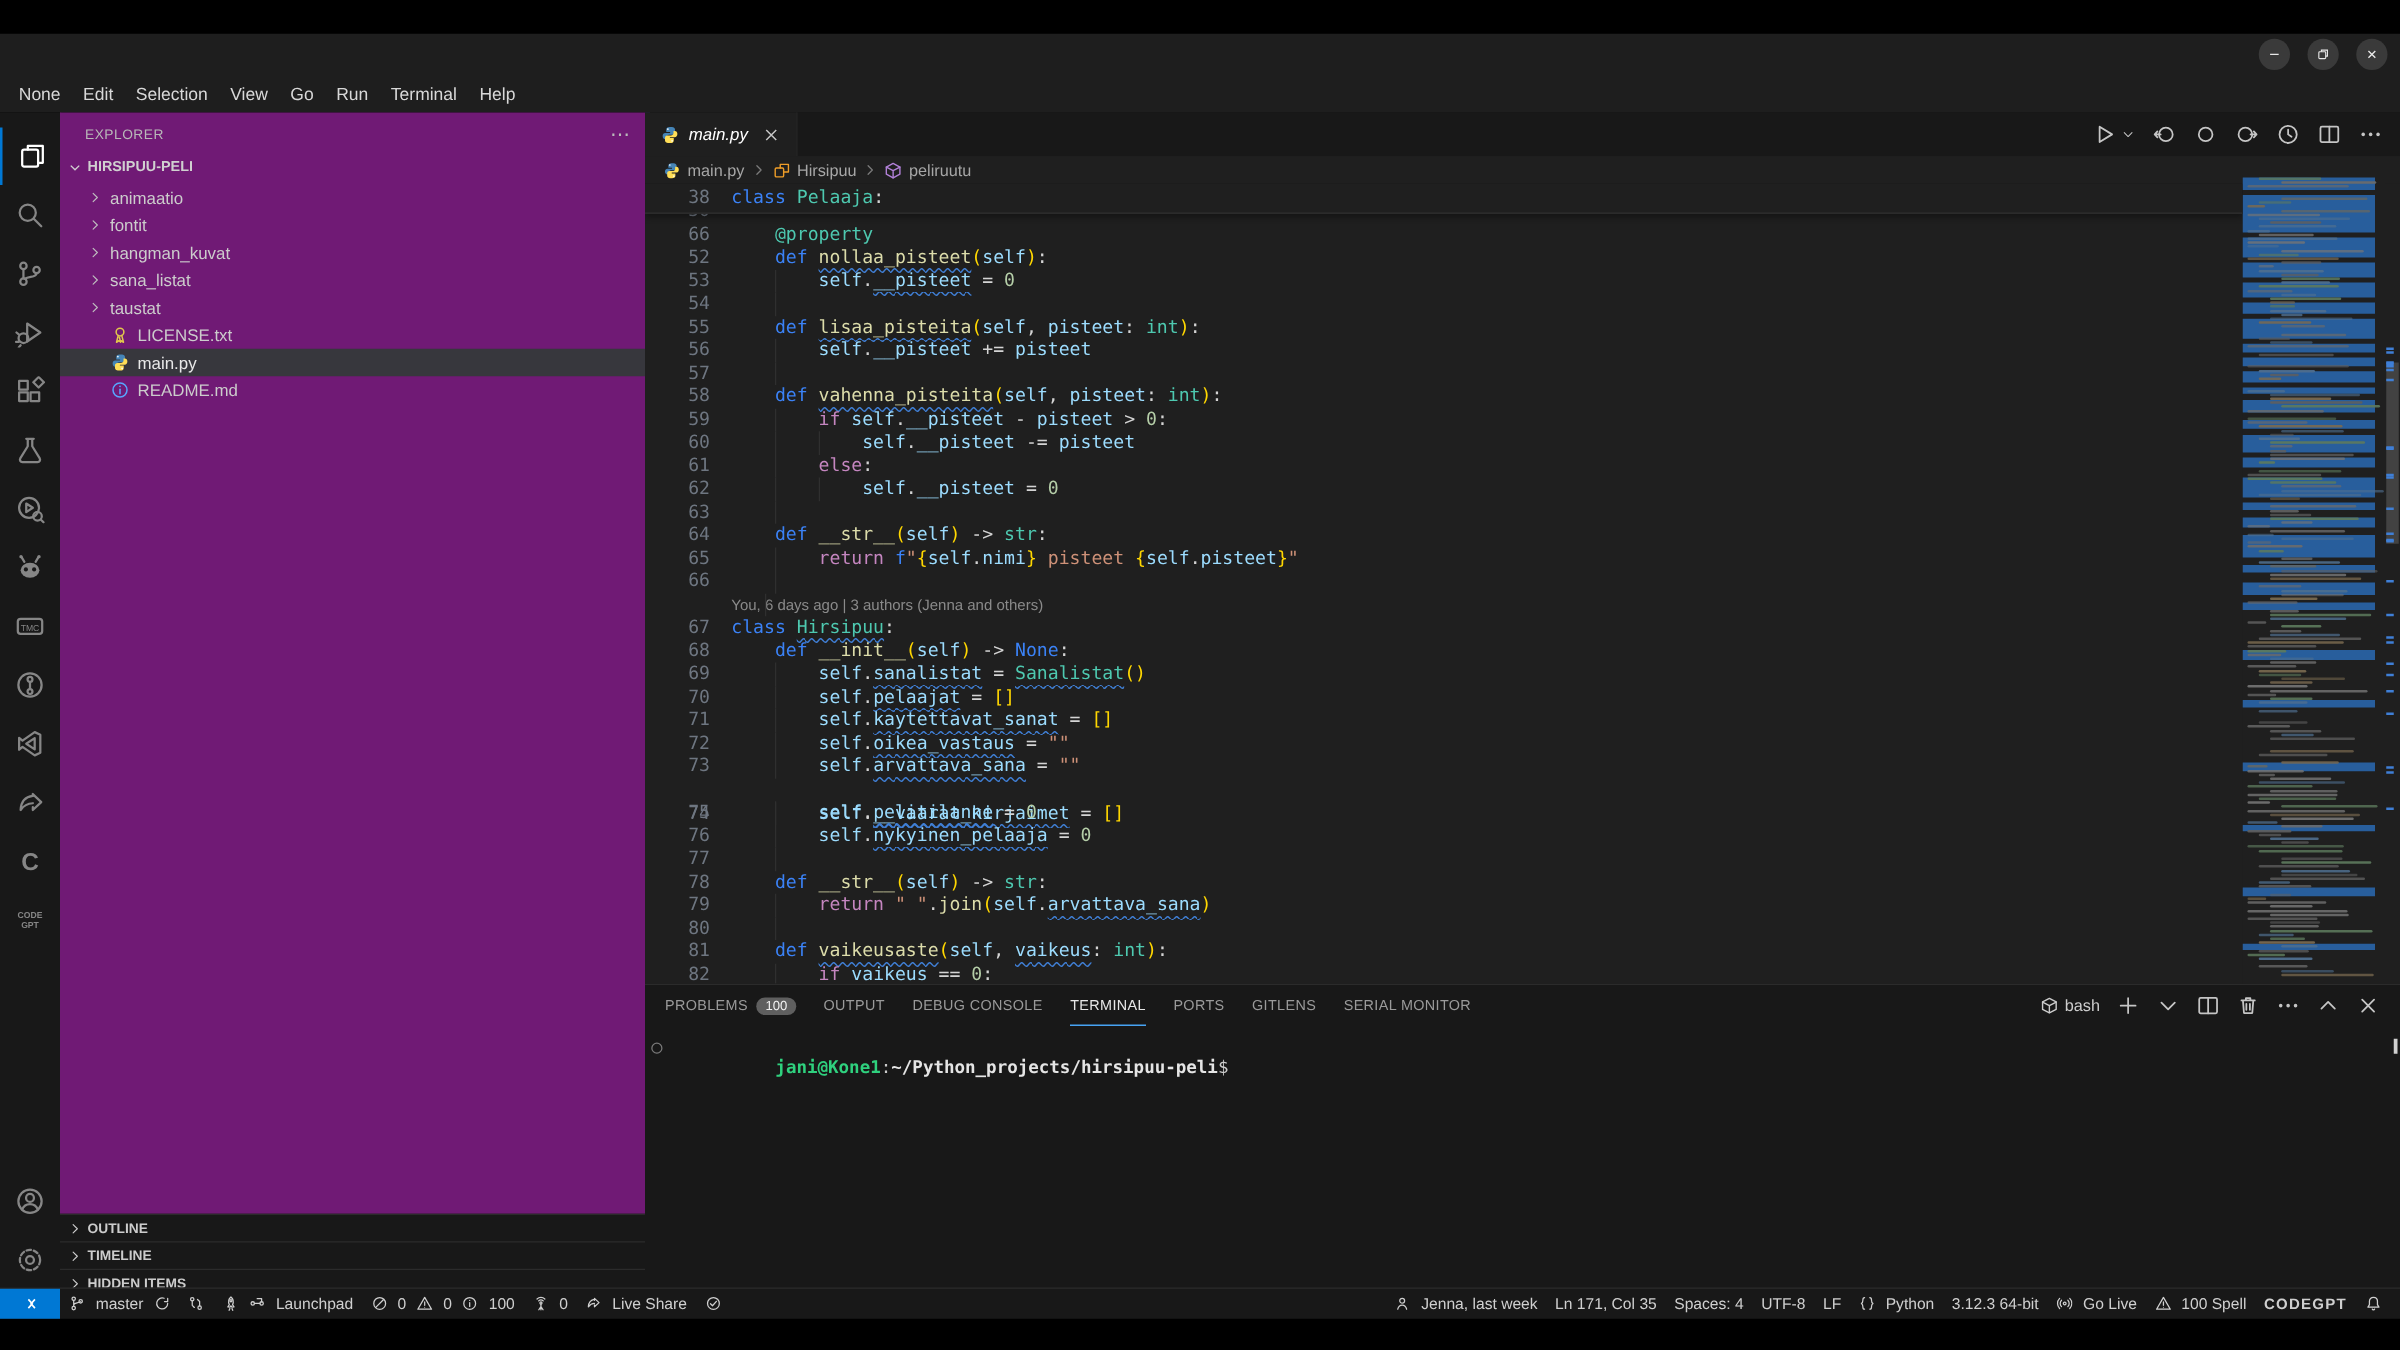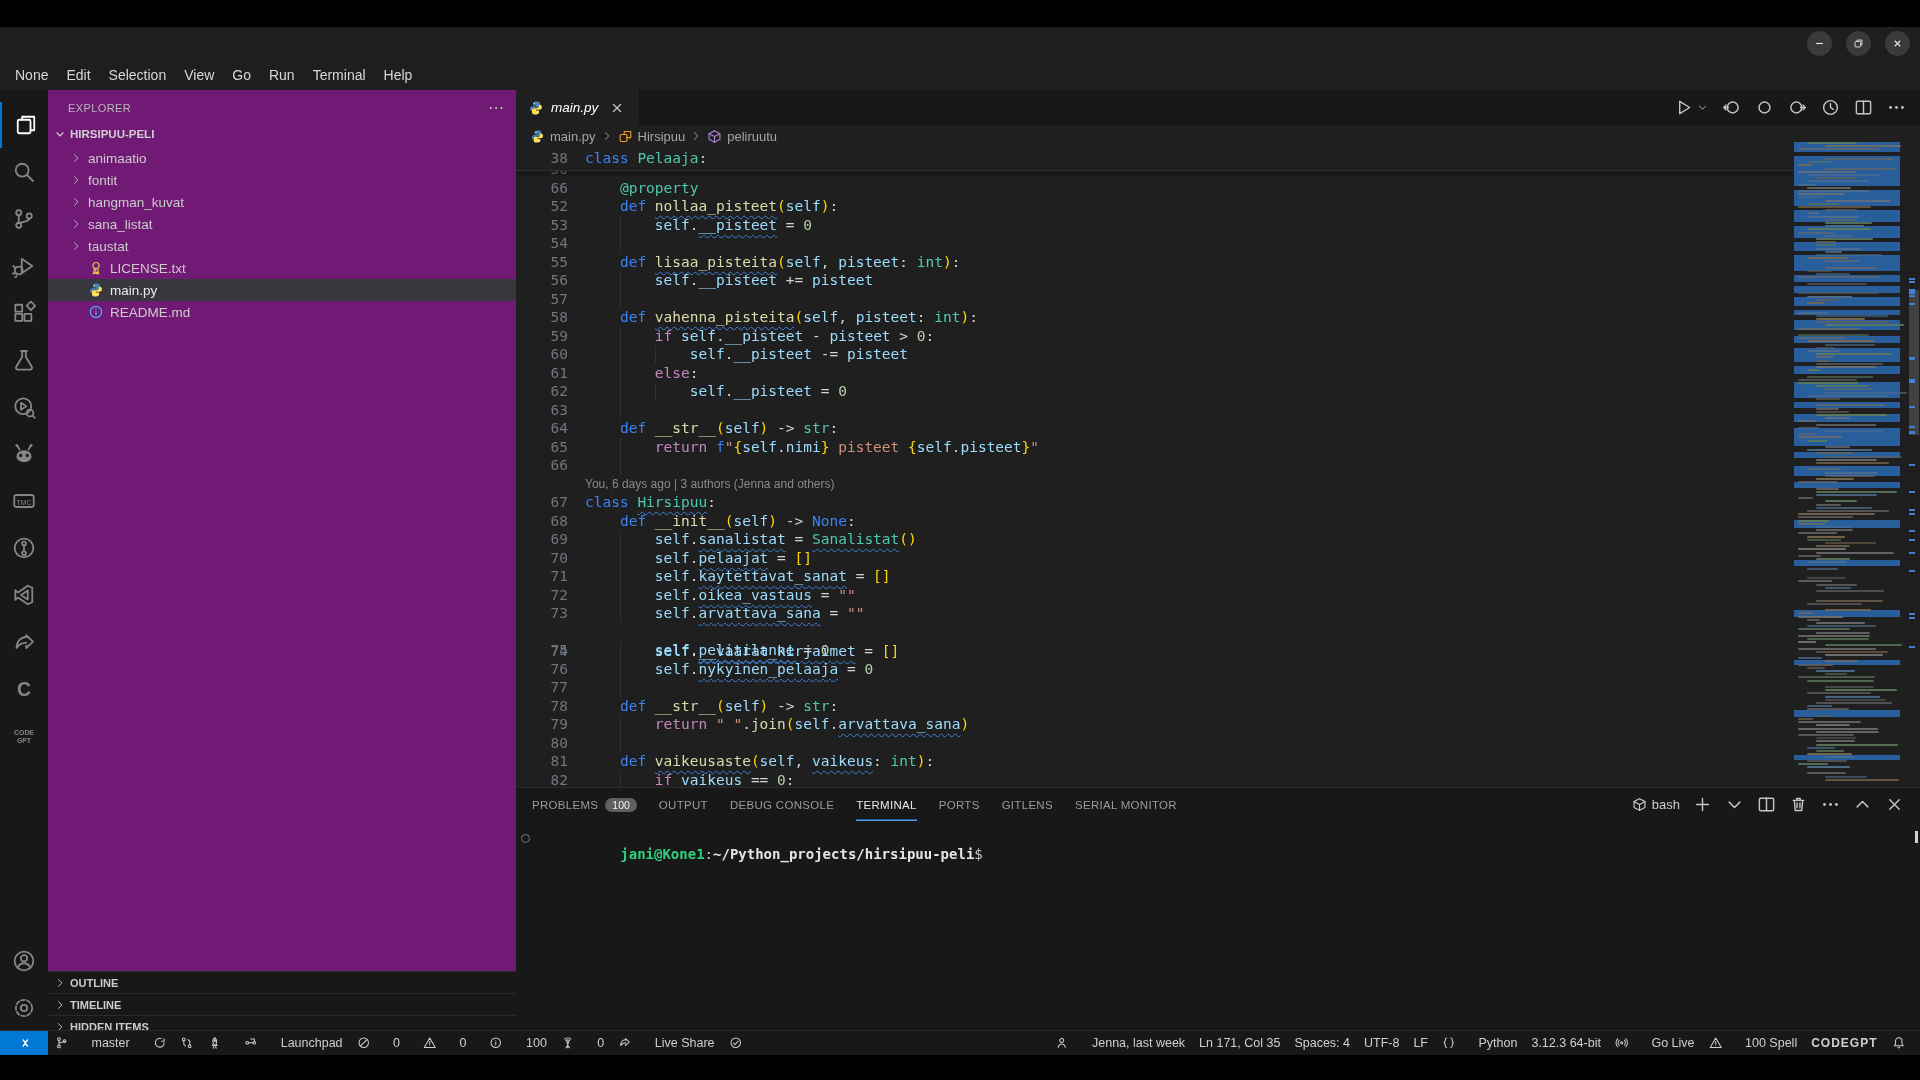--- a/index.html
+++ b/index.html
@@ -81,21 +81,21 @@
   #prompt{position:absolute;top:9px;left:20px;font-family:"DejaVu Sans Mono","Liberation Mono",monospace;font-size:14px;white-space:pre;}
   #prompt .u{color:#2fd17e;font-weight:bold;}
   #prompt .p{color:#e5e5e5;font-weight:bold;}
   #prompt .w{color:#cccccc;}
   #prompt-dec{position:absolute;top:13px;left:5px;width:7px;height:7px;border:1px solid #7a7a7a;border-radius:50%;}
   #term-scroll{position:absolute;top:10px;right:2px;width:3px;height:12px;background:#d0d0d0;}
   
   #statusbar{top:1030px;left:0;width:1920px;height:24px;background:#181818;border-top:1px solid #2b2b2b;display:flex;align-items:center;font-size:12.5px;color:#cfcfcf;}
   #remote{width:48px;height:24px;background:#0078d4;color:#fff;display:flex;align-items:center;justify-content:center;flex:0 0 48px;}
   #remote svg{width:14px;height:14px;}
-  .st-item{display:flex;align-items:flex-start;gap:23px;padding:0 7px;height:100%;}
+  .st-item{display:flex;align-items:flex-start;gap:8px;padding:0 7px;height:100%;}
   .st-item svg{width:13.5px;height:13.5px;}
   .st-icon{display:flex;align-items:center;}
   #st-left{display:flex;align-items:center;}
   #st-right{margin-left:auto;display:flex;align-items:center;padding-right:8px;}
   .st-bold{font-weight:bold;letter-spacing:1px;font-size:12px;}
 </style>
 </head>
 <body>
 
 <div id="screen">

